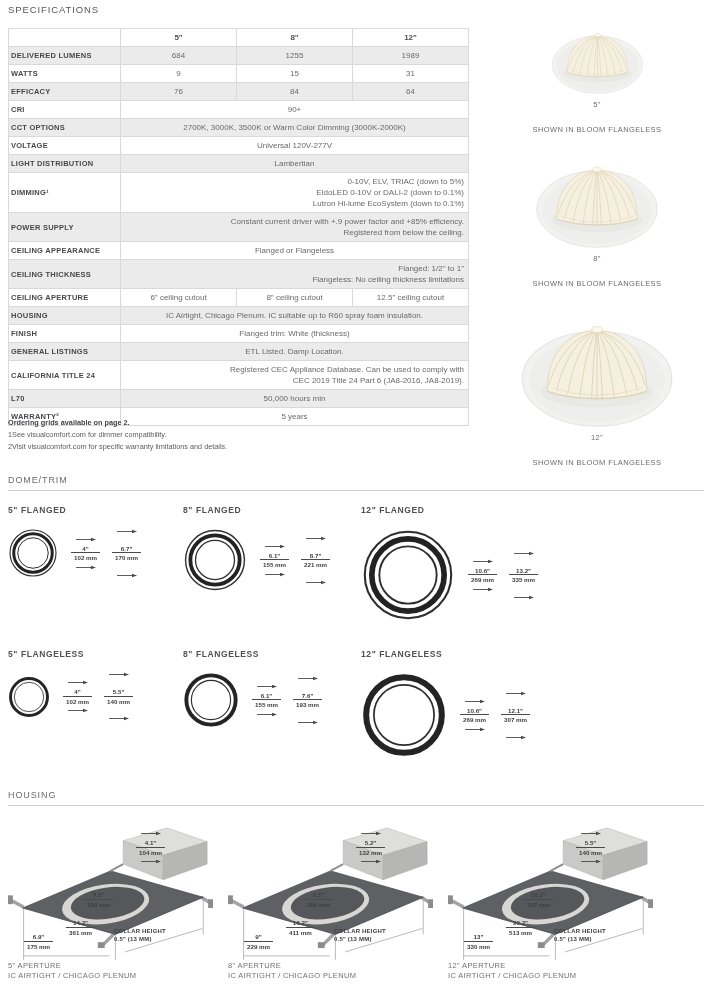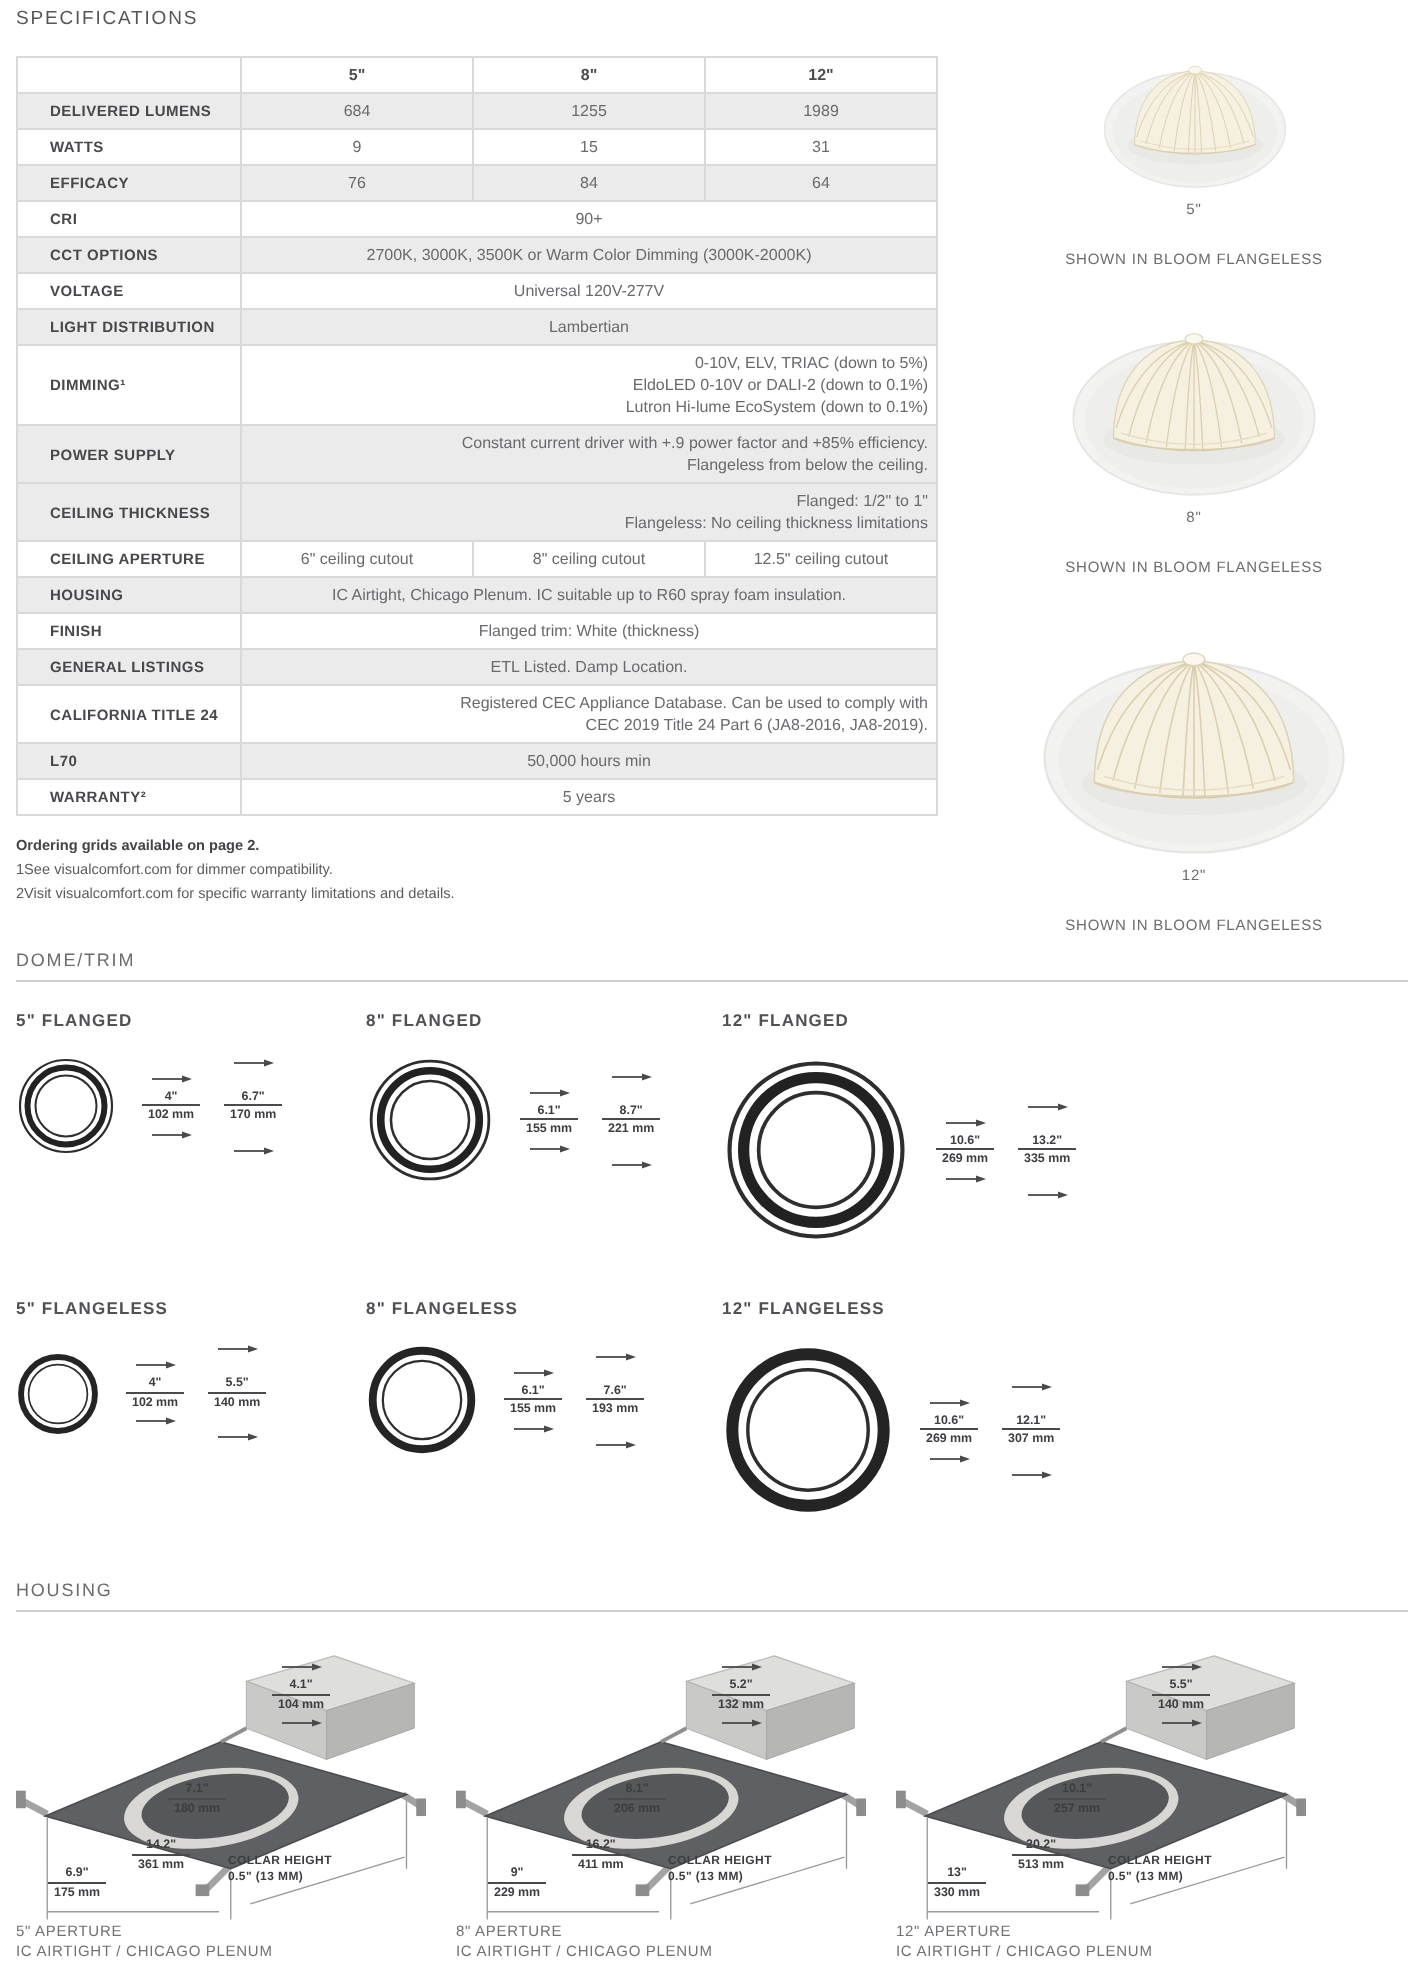--- a/index.html
+++ b/index.html
@@ -10,21 +10,21 @@
   
   .page-title{top:4px;left:8px;font-size:9.5px;letter-spacing:.9px;color:#55565a;}
   .sec-head{font-size:9px;letter-spacing:.9px;color:#6a6b6e;}
   .rule{left:8px;width:696px;border-top:1px solid #cfcfcf;height:0;}
 
   
   table.spec{border-collapse:collapse;table-layout:fixed;width:460px;font-size:8px;}
   table.spec td{border:1px solid #d9d9d9;padding:3px 4px;text-align:center;
                 color:#696a6d;line-height:11px;vertical-align:middle;}
   table.spec td.lab{text-align:left;font-weight:bold;font-size:7.5px;
-                    letter-spacing:.25px;color:#47484b;padding-left:16px;}
+                    letter-spacing:.25px;color:#47484b;padding-left:2px;}
   table.spec tr.alt td{background:#ebebeb;}
   table.spec tr.hd td{font-weight:bold;color:#4c4e52;}
   table.spec .ln{display:block;text-align:right;}
 
   
   .foot{font-size:7.3px;line-height:12px;color:#5b5c5f;}
   .foot .b{font-weight:bold;color:#434447;}
 
   
   .products{left:492px;top:28px;width:210px;display:flex;flex-direction:column;align-items:center;}
@@ -165,22 +165,26 @@
       <td colspan="3">
         <span class="ln">0-10V, ELV, TRIAC (down to 5%)</span>
         <span class="ln">EldoLED 0-10V or DALI-2 (down to 0.1%)</span>
         <span class="ln">Lutron Hi-lume EcoSystem (down to 0.1%)</span>
       </td>
     </tr>
     <tr class="alt">
       <td class="lab">POWER SUPPLY</td>
       <td colspan="3">
         <span class="ln">Constant current driver with +.9 power factor and +85% efficiency.</span>
-        <span class="ln">Flangeless from below the ceiling.</span>
+        <span class="ln">Registered from below the ceiling.</span>
       </td>
+    </tr>
+    <tr>
+      <td class="lab">CEILING APPEARANCE</td>
+      <td colspan="3">Flanged or Flangeless</td>
     </tr>
     <tr class="alt">
       <td class="lab">CEILING THICKNESS</td>
       <td colspan="3">
         <span class="ln">Flanged: 1/2" to 1"</span>
         <span class="ln">Flangeless: No ceiling thickness limitations</span>
       </td>
     </tr>
     <tr>
       <td class="lab">CEILING APERTURE</td>

